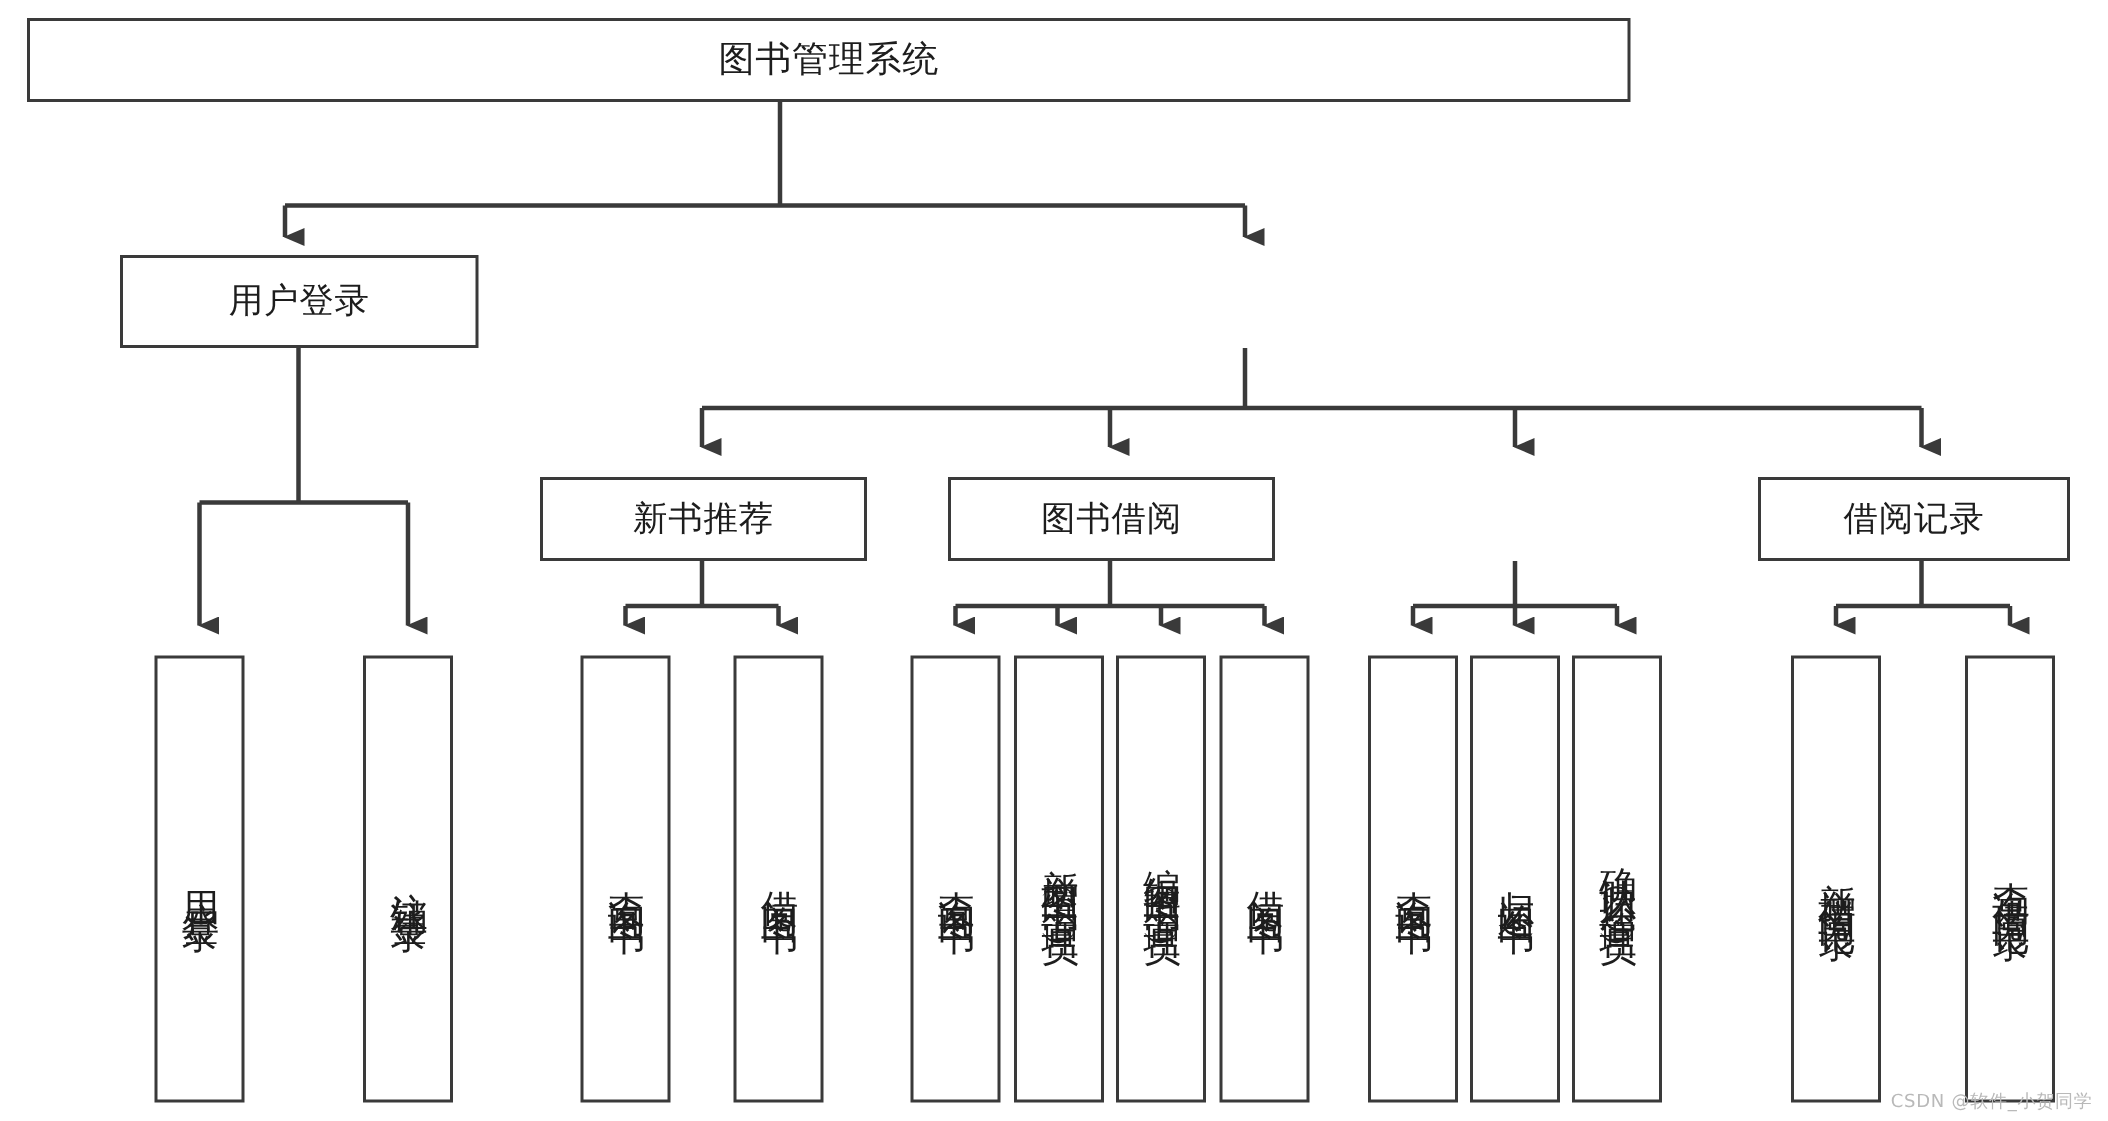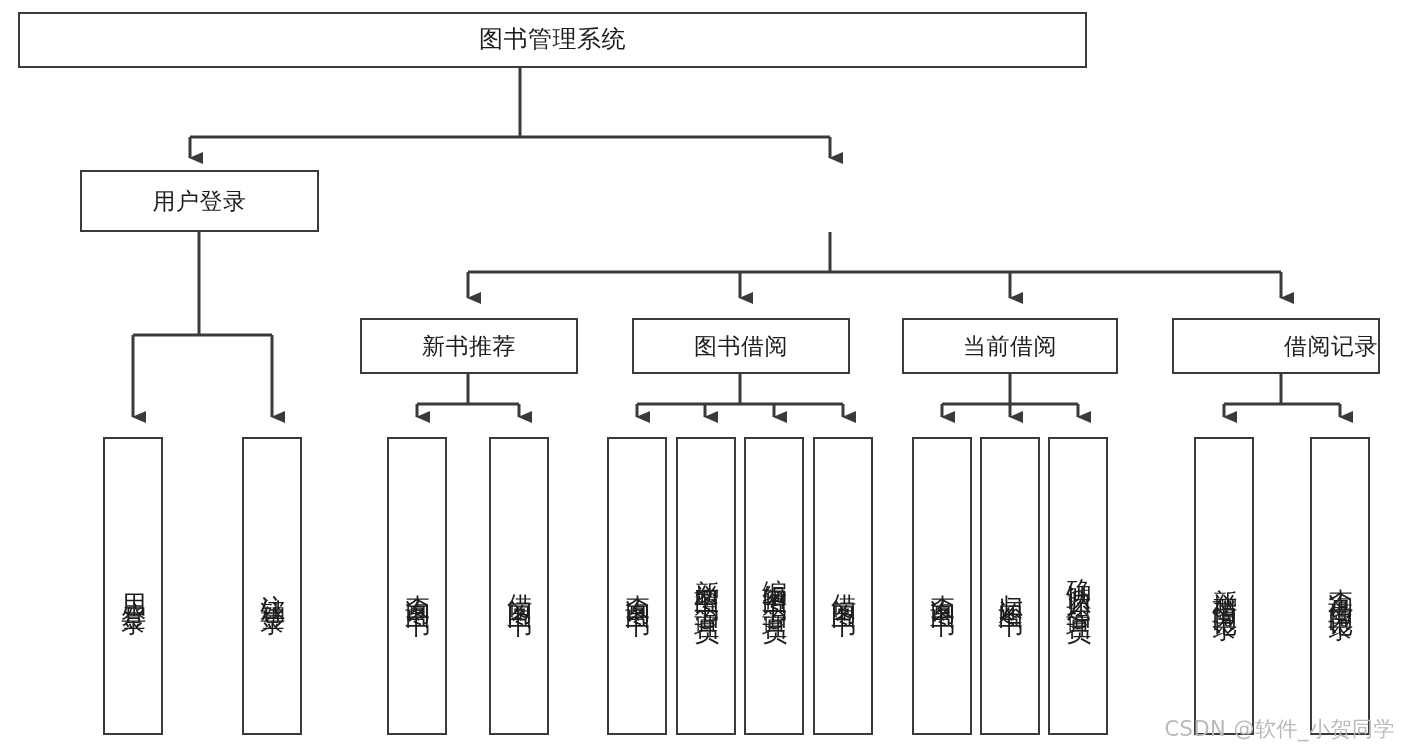--- a/index.html
+++ b/index.html
@@ -47,21 +47,21 @@
     line-height:1.05;
     letter-spacing:6px;
     white-space:normal;
     margin:auto;
   }
 
   .watermark{
     position:absolute;
     right:10px;
     bottom:4px;
-    font-size:21px;
+    font-size:12px;
     color:#b9b9b9;
     white-space:nowrap;
     letter-spacing:0.5px;
   }
 </style>
 </head>
 <body>
 
 <div id="canvas">
 
@@ -126,25 +126,22 @@
 
 
   <div class="node horiz" style="left:632px;top:318px;width:218px;height:56px;">
     <span class="label">图书借阅</span>
   </div>
 
   <div class="node horiz" style="left:360px;top:318px;width:218px;height:56px;">
     <span class="label">新书推荐</span>
   </div>
 
-  <div class="node horiz" style="left:902px;top:318px;width:216px;height:56px;">
-    <span class="label">当前借阅</span>
-  </div>
 
-  <div class="node horiz" style="left:1172px;top:318px;width:208px;height:56px;justify-content:flex-end;">
+  <div class="node horiz" style="left:1172px;top:318px;width:208px;height:56px;">
     <span class="label">借阅记录</span>
   </div>
 
   <div class="node leaf" style="left:103px;top:437px;width:60px;height:298px;">
     <span class="label">用户登录</span>
   </div>
 
   <div class="node leaf" style="left:242px;top:437px;width:60px;height:298px;">
     <span class="label">注销登录</span>
   </div>

